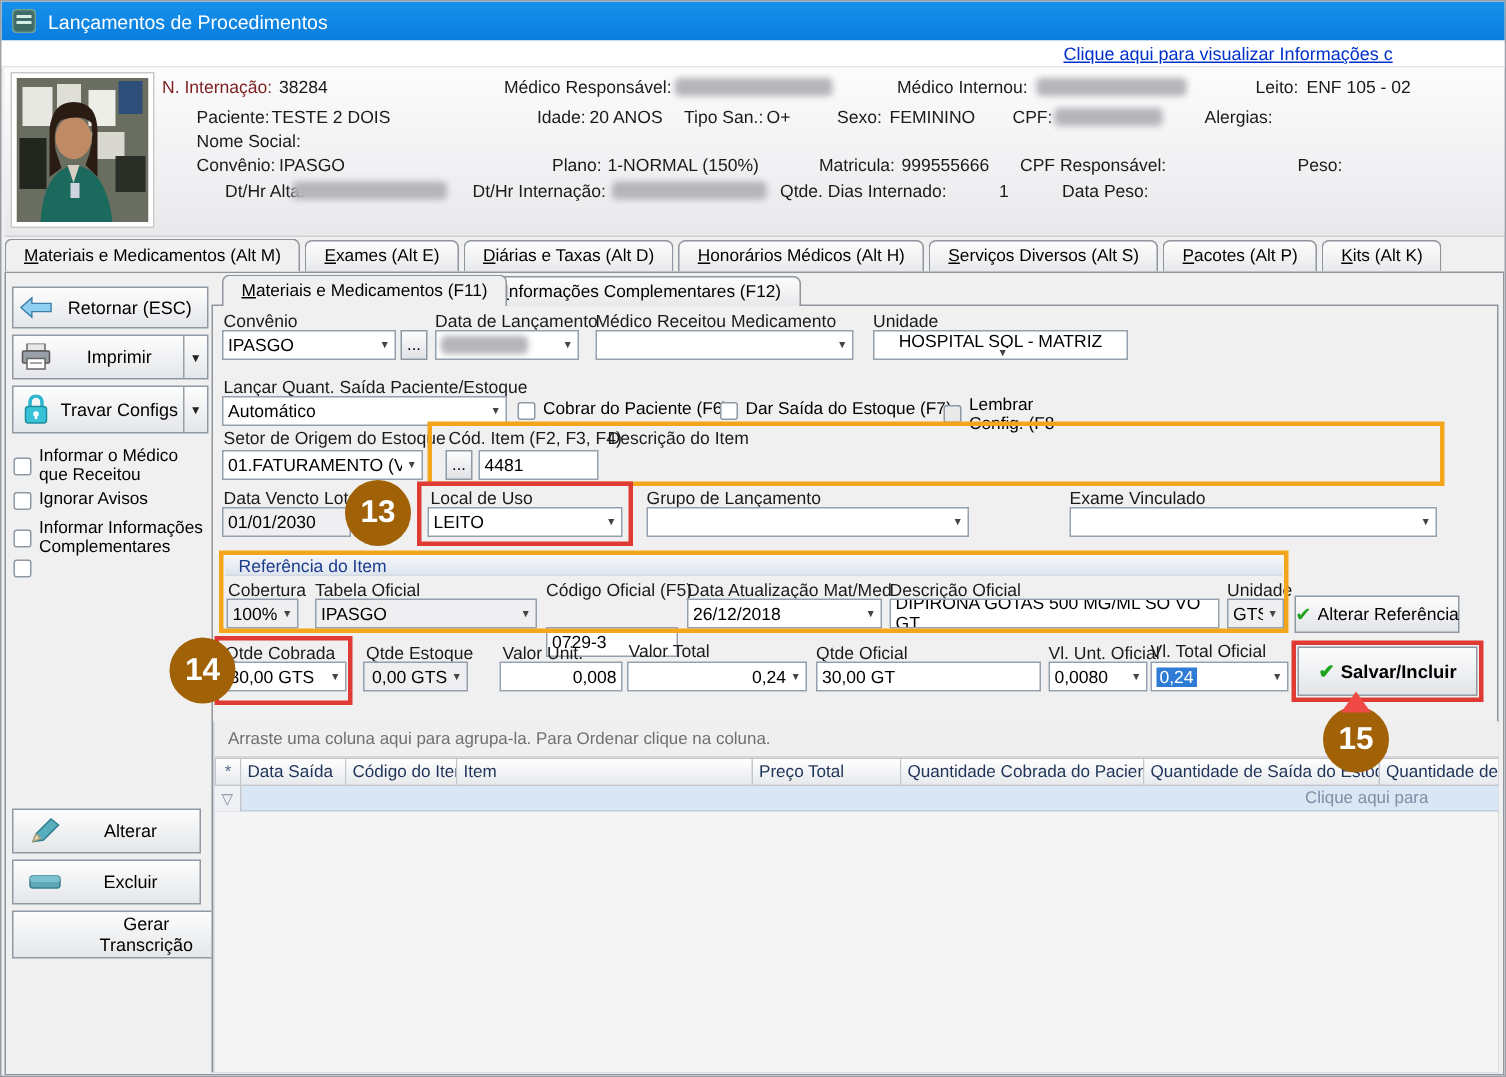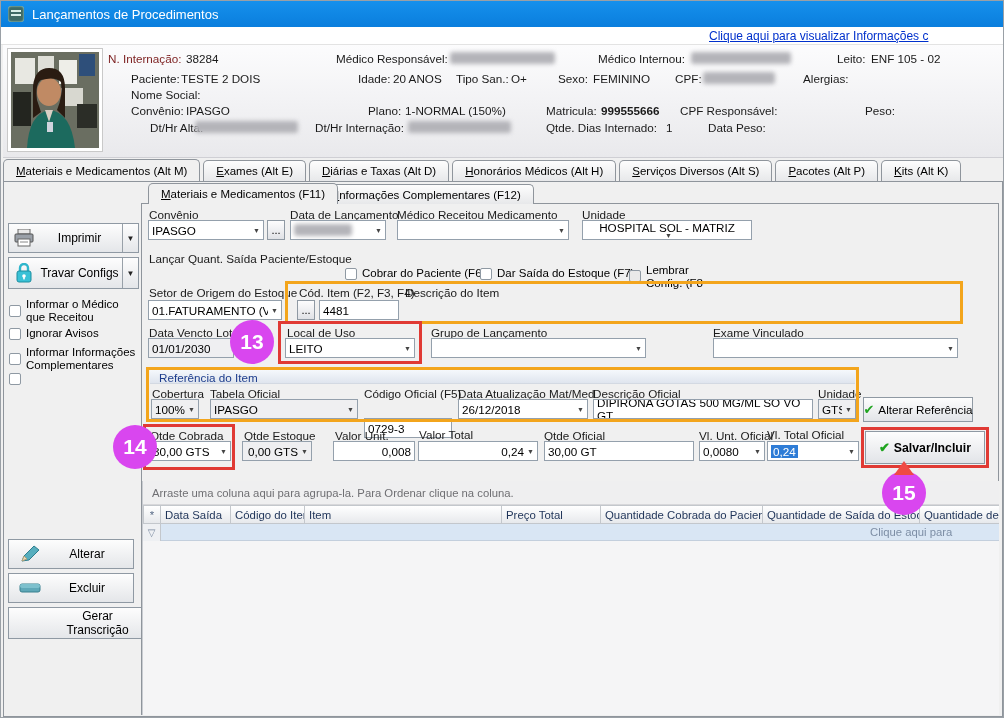--- a/index.html
+++ b/index.html
@@ -44,21 +44,21 @@
   .dd, .inp { position:absolute; height:20px; background:#fff; border:1px solid #94a0ac; font-size:11.7px; display:flex; align-items:center; padding:0 3px; overflow:hidden; }
   .dd { cursor:pointer; }
   .dd .v { white-space:nowrap; overflow:hidden; flex:1; }
   .dd .da { font-size:7px; color:#444; margin-left:3px; }
   .dd.gray, .inp.gray { background:#efeff1; }
   .ra { justify-content:flex-end; text-align:right; }
   .dots { position:absolute; height:20px; width:18px; background:linear-gradient(#fdfdfd,#e0e2e6); border:1px solid #8f99a3; font-size:11px; display:flex; align-items:center; justify-content:center; cursor:pointer; }
 
   .obox { position:absolute; border:3px solid #f3a51c; }
   .rbox { position:absolute; border:3px solid #e03a34; }
-  .badge { position:absolute; width:44px; height:44px; border-radius:50%; background:#d946ef; color:#fff; font-size:21px; font-weight:bold; display:flex; align-items:center; justify-content:center; z-index:9; }
+  .badge { position:absolute; width:44px; height:44px; border-radius:50%; background:#a16207; color:#fff; font-size:21px; font-weight:bold; display:flex; align-items:center; justify-content:center; z-index:9; }
   .badge.ptr::before { content:""; position:absolute; top:-10px; left:12px; border-left:10px solid transparent; border-right:10px solid transparent; border-bottom:14px solid #ef4a45; }
 
   .grpstrip { position:absolute; background:linear-gradient(#f5f8fc,#dfe5ee); border-bottom:1px solid #d3d9e2; }
   .grptitle { position:absolute; font-size:11.7px; color:#1c3c8c; }
 
   .check { color:#1fa41f; font-size:13px; margin-right:4px; }
   .formbtn { position:absolute; background:linear-gradient(#fdfdfd,#e2e4e8); border:1px solid #8f99a3; display:flex; align-items:center; justify-content:center; font-size:11.7px; cursor:pointer; white-space:nowrap; }
   .sel { background:#2e7cd6; color:#fff; padding:0 2px; }
 
   
@@ -124,29 +124,29 @@
     <span class="rd" style="left:700px; top:27px; width:72px;"></span>
     <span class="lbl" style="left:800px; top:27px;">Alergias:</span>
 
     <span class="lbl" style="left:128px; top:43px;">Nome Social:</span>
 
     <span class="lbl" style="left:128px; top:59px;">Convênio:</span>
     <span class="lbl" style="left:183px; top:59px;">IPASGO</span>
     <span class="lbl" style="left:365px; top:59px;">Plano:</span>
     <span class="lbl" style="left:402px; top:59px;">1-NORMAL (150%)</span>
     <span class="lbl" style="left:543px; top:59px;">Matricula:</span>
-    <span class="lbl" style="left:598px; top:59px;font-weight:bold;">999555666</span>
+    <span class="lbl" style="left:598px; top:59px;">999555666</span>
     <span class="lbl" style="left:677px; top:59px;">CPF Responsável:</span>
     <span class="lbl" style="left:862px; top:59px;">Peso:</span>
 
     <span class="lbl" style="left:128px; top:76px;margin-left:19px;">Dt/Hr Alta:</span>
     <span class="rd" style="left:192px; top:76px; width:103px;"></span>
     <span class="lbl" style="left:312px; top:76px;">Dt/Hr Internação:</span>
     <span class="rd" style="left:405px; top:76px; width:103px;"></span>
-    <span class="lbl" style="left:543px; top:76px;">Qtde. Dias Internado:</span>
+    <span class="lbl" style="left:517px; top:76px;">Qtde. Dias Internado:</span>
     <span class="lbl" style="left:663px; top:76px;">1</span>
     <span class="lbl" style="left:705px; top:76px;">Data Peso:</span>
   </div>
 
   <div class="mtabs">
     <div class="mtab active">
         <span>Materiais e Medicamentos (Alt M)</span>
       </div>
     <div class="mtab">
         <span>Exames (Alt E)</span>
@@ -163,20 +163,28 @@
     <div class="mtab">
         <span>Pacotes (Alt P)</span>
       </div>
     <div class="mtab">
         <span>Kits (Alt K)</span>
       </div>
   </div>
 
   <div class="tabcontent"></div>
 
+  <div class="sbtn" style="left:7px; top:190px; width:131px; height:28px;">
+    <span class="icon16">
+      <svg width="22" height="16" viewBox="0 0 24 16">
+          <path d="M9 1 L1 8 L9 15 L9 11 L23 11 L23 5 L9 5 Z" fill="#8fd0f0" stroke="#3c7ea8" stroke-width="1"></path>
+        </svg>
+    </span>
+    <span class="cap">Retornar (ESC)</span>
+  </div>
 
   <div class="sbtn" style="left:7px; top:222px; width:131px; height:30px;">
     <span class="icon16">
       <svg width="20" height="18" viewBox="0 0 20 18">
         <rect x="4" y="0" width="12" height="5" fill="#e8e8e8" stroke="#666"></rect>
         <rect x="1" y="5" width="18" height="8" rx="1" fill="#9aa0a8" stroke="#555"></rect>
         <rect x="4" y="10" width="12" height="7" fill="#fff" stroke="#666"></rect>
         <line x1="6" y1="13" x2="14" y2="13" stroke="#888"></line>
       </svg>
     </span>
@@ -261,20 +269,24 @@
     <span class="v"></span>
       <span class="da">▼</span>
   </div>
   <span class="lbl" style="left:581px; top:207px;">Unidade</span>
   <div class="dd" style="left:581px; top:219px; width:170px;flex-direction:column;">
     <span class="v">HOSPITAL SQL - MATRIZ</span>
       <span class="da">▼</span>
   </div>
 
   <span class="lbl" style="left:148px; top:251px;">Lançar Quant. Saída Paciente/Estoque</span>
+  <div class="dd" style="left:147px; top:263px; width:190px;">
+    <span class="v">Automático</span>
+      <span class="da">▼</span>
+  </div>
   <div class="cbrow" style="left:344px; top:266px;">
     <span class="cb"></span>
     <span>Cobrar do Paciente (F6)</span>
   </div>
   <div class="cbrow" style="left:479px; top:266px;">
     <span class="cb"></span>
     <span>Dar Saída do Estoque (F7)</span>
   </div>
   <div class="cbrow" style="left:628px; top:263px; width:94px; align-items:flex-start;">
     <span class="cb dis" style="margin-top:6px;"></span>

